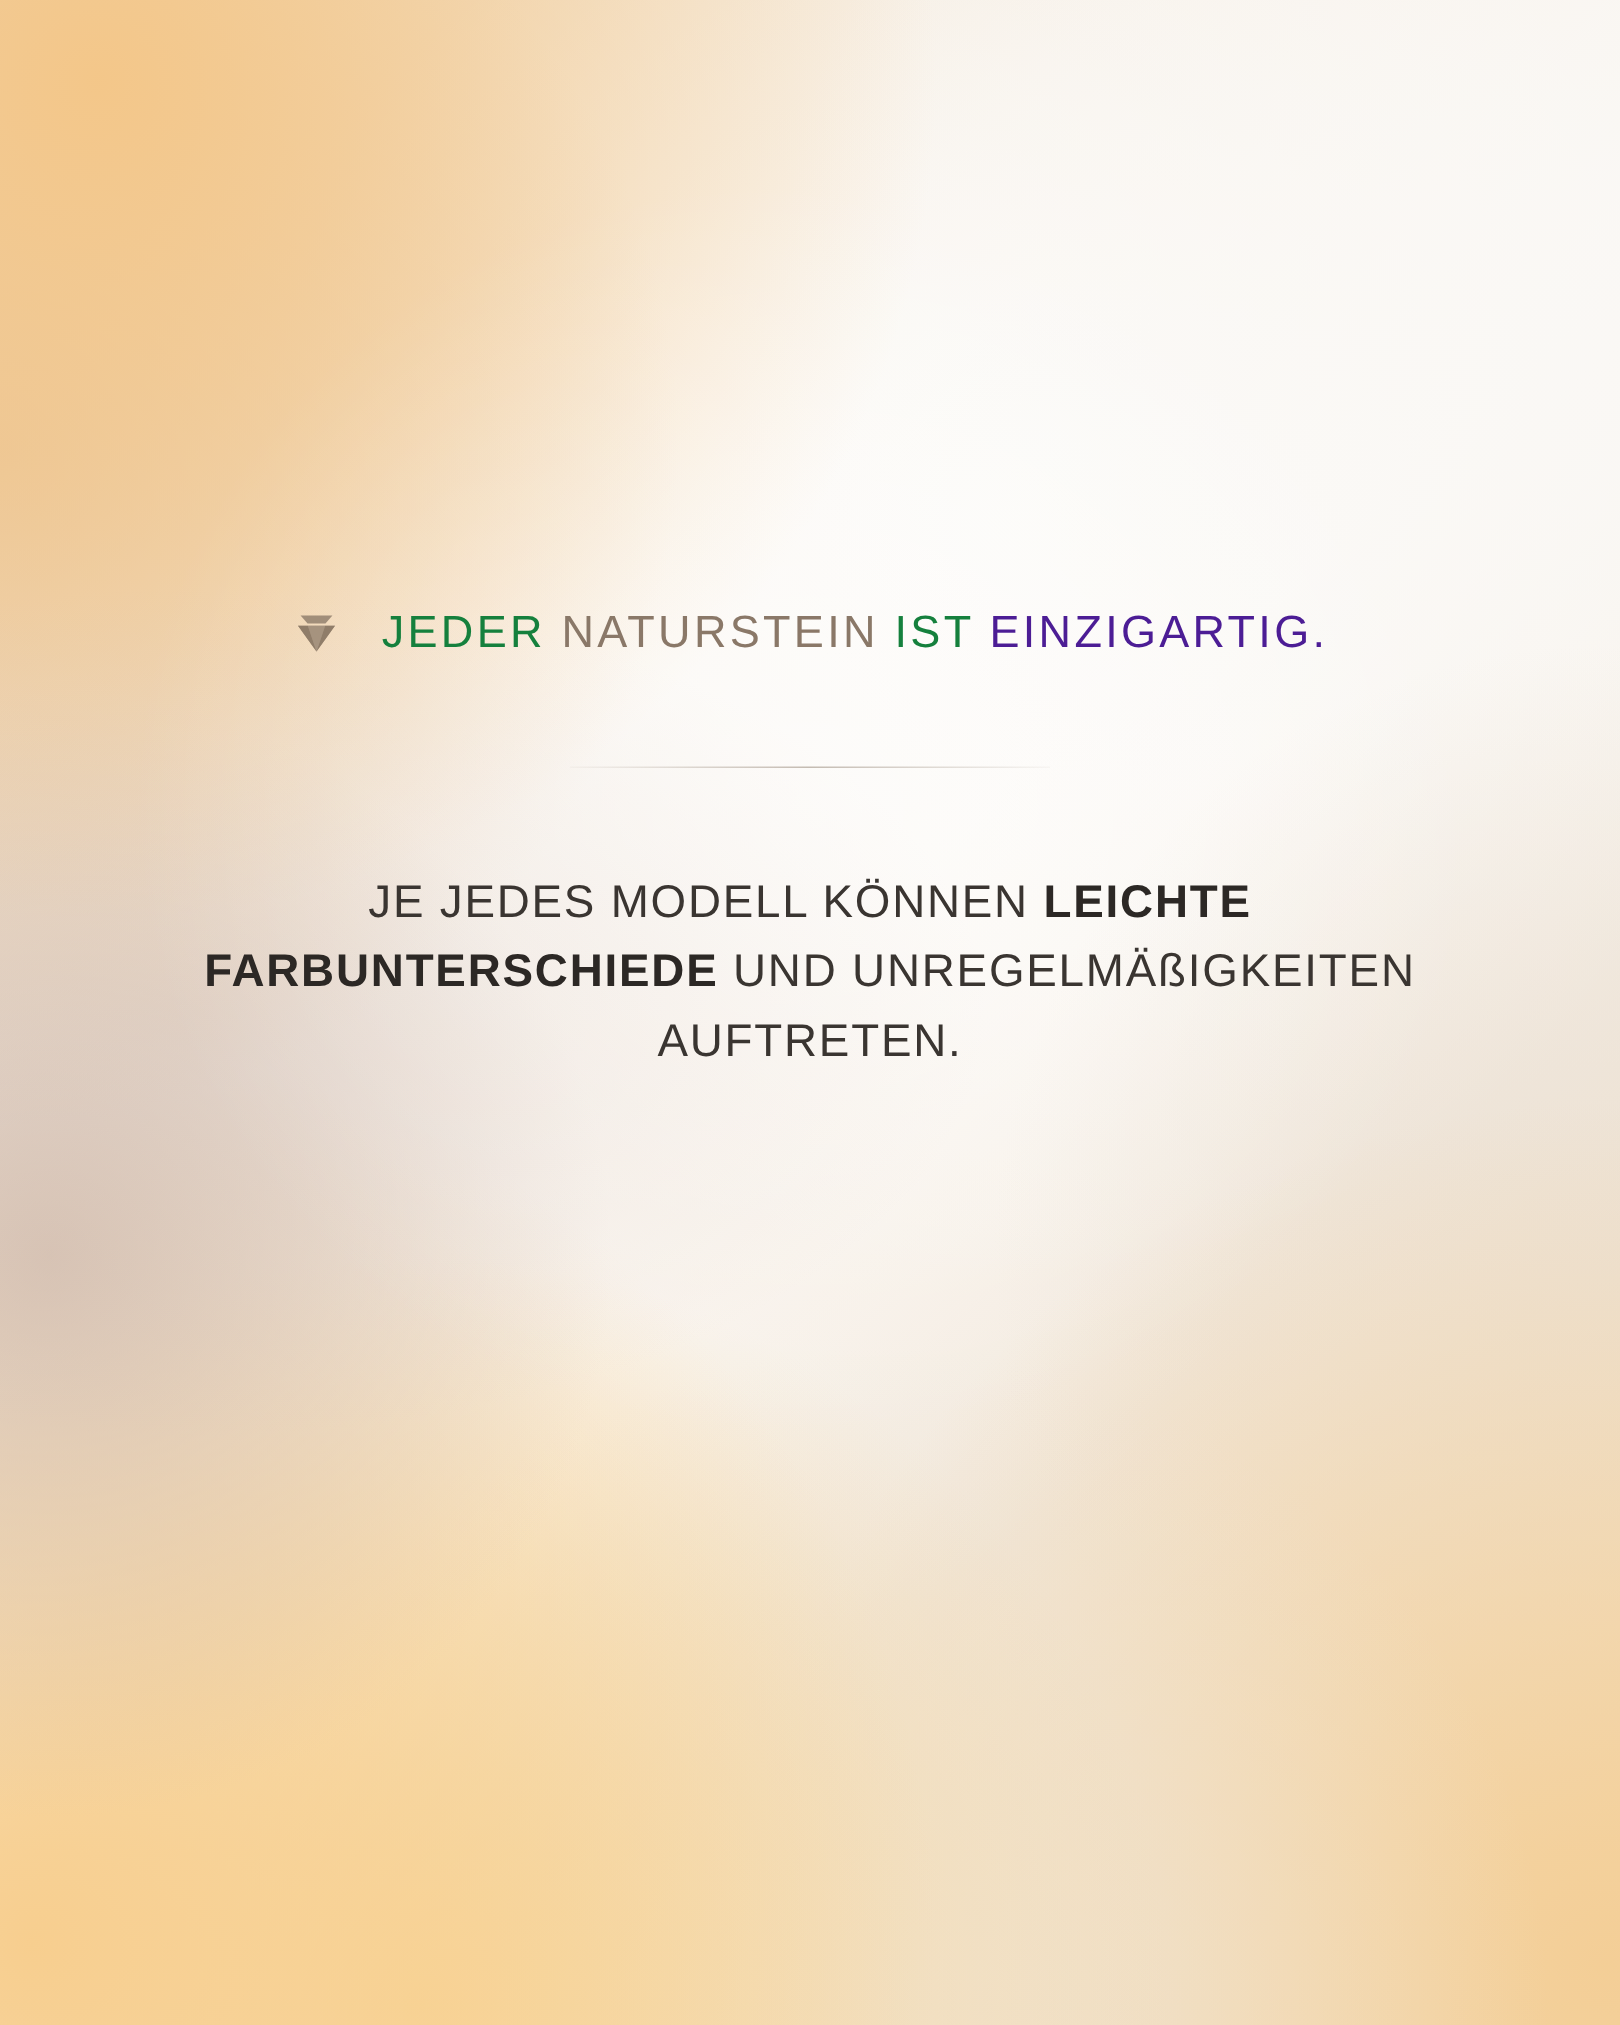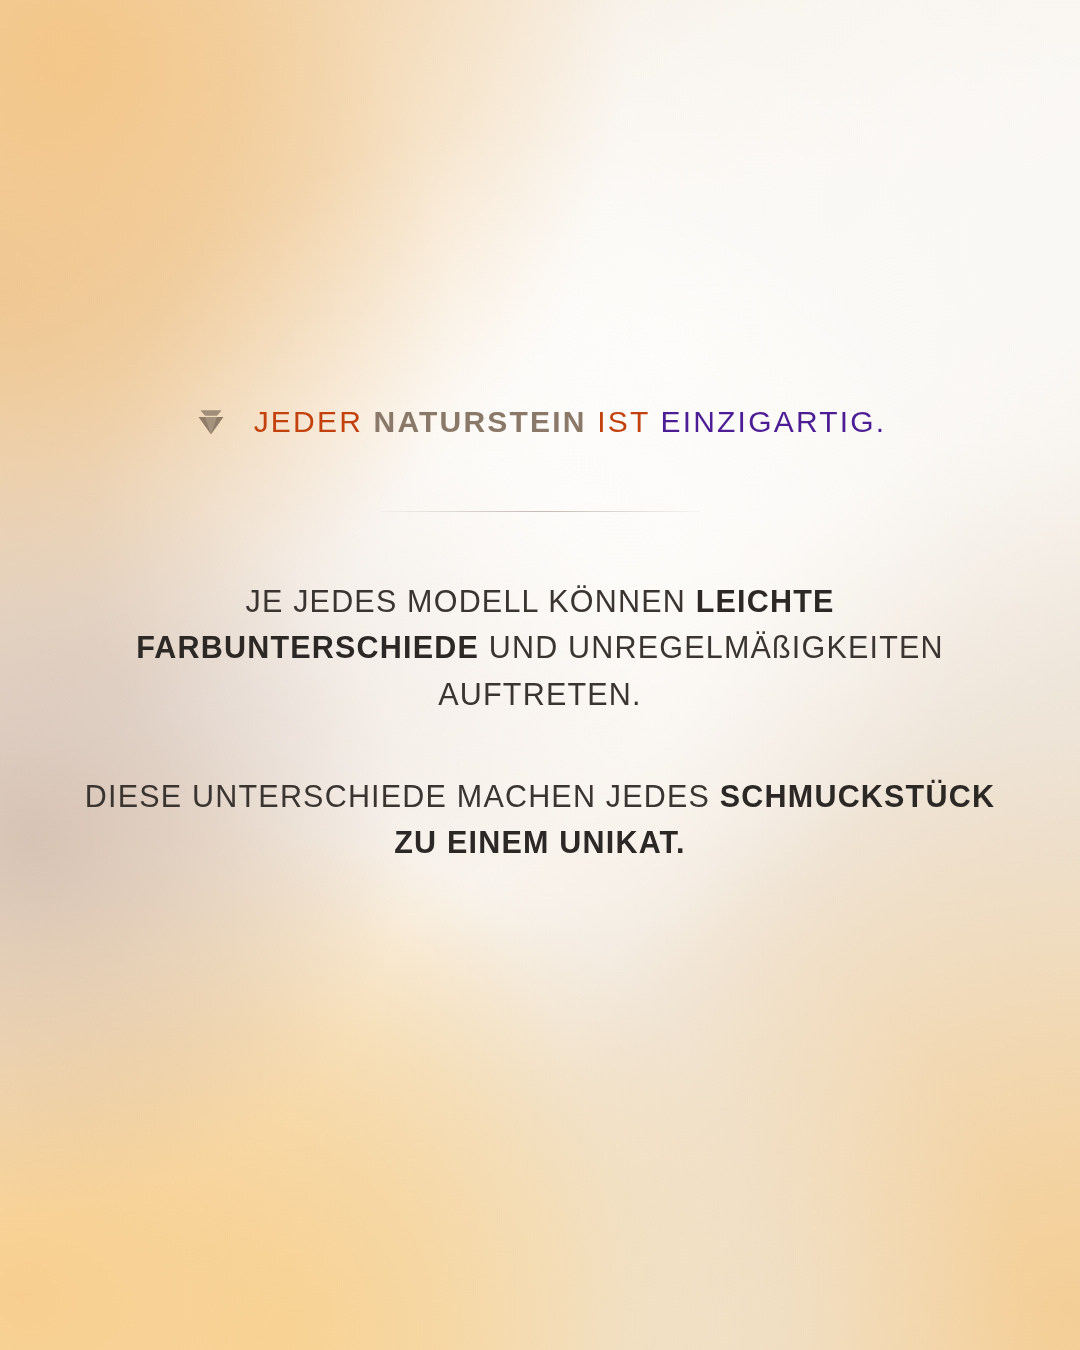--- a/index.html
+++ b/index.html
@@ -63,22 +63,22 @@
     height: 34px;
     display: block;
     opacity: 0.85;
   }
   .headline {
     font-size: 30px;
     letter-spacing: 2.2px;
     font-weight: 400;
     line-height: 1;
   }
-  .headline .w-light { color: #c2410c; }
-  .headline .w-mid   { color: #8a7868; font-weight: 700; }
+  .headline .w-light { color: #15803d; }
+  .headline .w-mid   { color: #8a7868; font-weight: 400; }
   .headline .w-dark  { color: #4c1d95; font-weight: 400; }
 
   .divider {
     margin-top: 72px;
     width: 320px;
     height: 1px;
     background: linear-gradient(to right, rgba(150,135,120,0.05), rgba(150,135,120,0.55), rgba(150,135,120,0.05));
   }
 
   .para {
@@ -119,17 +119,14 @@
       <span class="w-light">JEDER </span><span class="w-mid">NATURSTEIN</span><span class="w-light"> IST </span><span class="w-dark">EINZIGARTIG.</span>
     </div>
   </div>
 
   <div class="divider"></div>
 
   <div class="para para-1">
     <span>JE JEDES MODELL KÖNNEN </span><b>LEICHTE FARBUNTERSCHIEDE</b><span> UND UNREGELMÄßIGKEITEN AUFTRETEN.</span>
   </div>
 
-  <div class="para para-2">
-    <span>DIESE UNTERSCHIEDE MACHEN JEDES </span><b>SCHMUCKSTÜCK ZU EINEM UNIKAT.</b>
-  </div>
 
 </div>
 
 </body></html>

